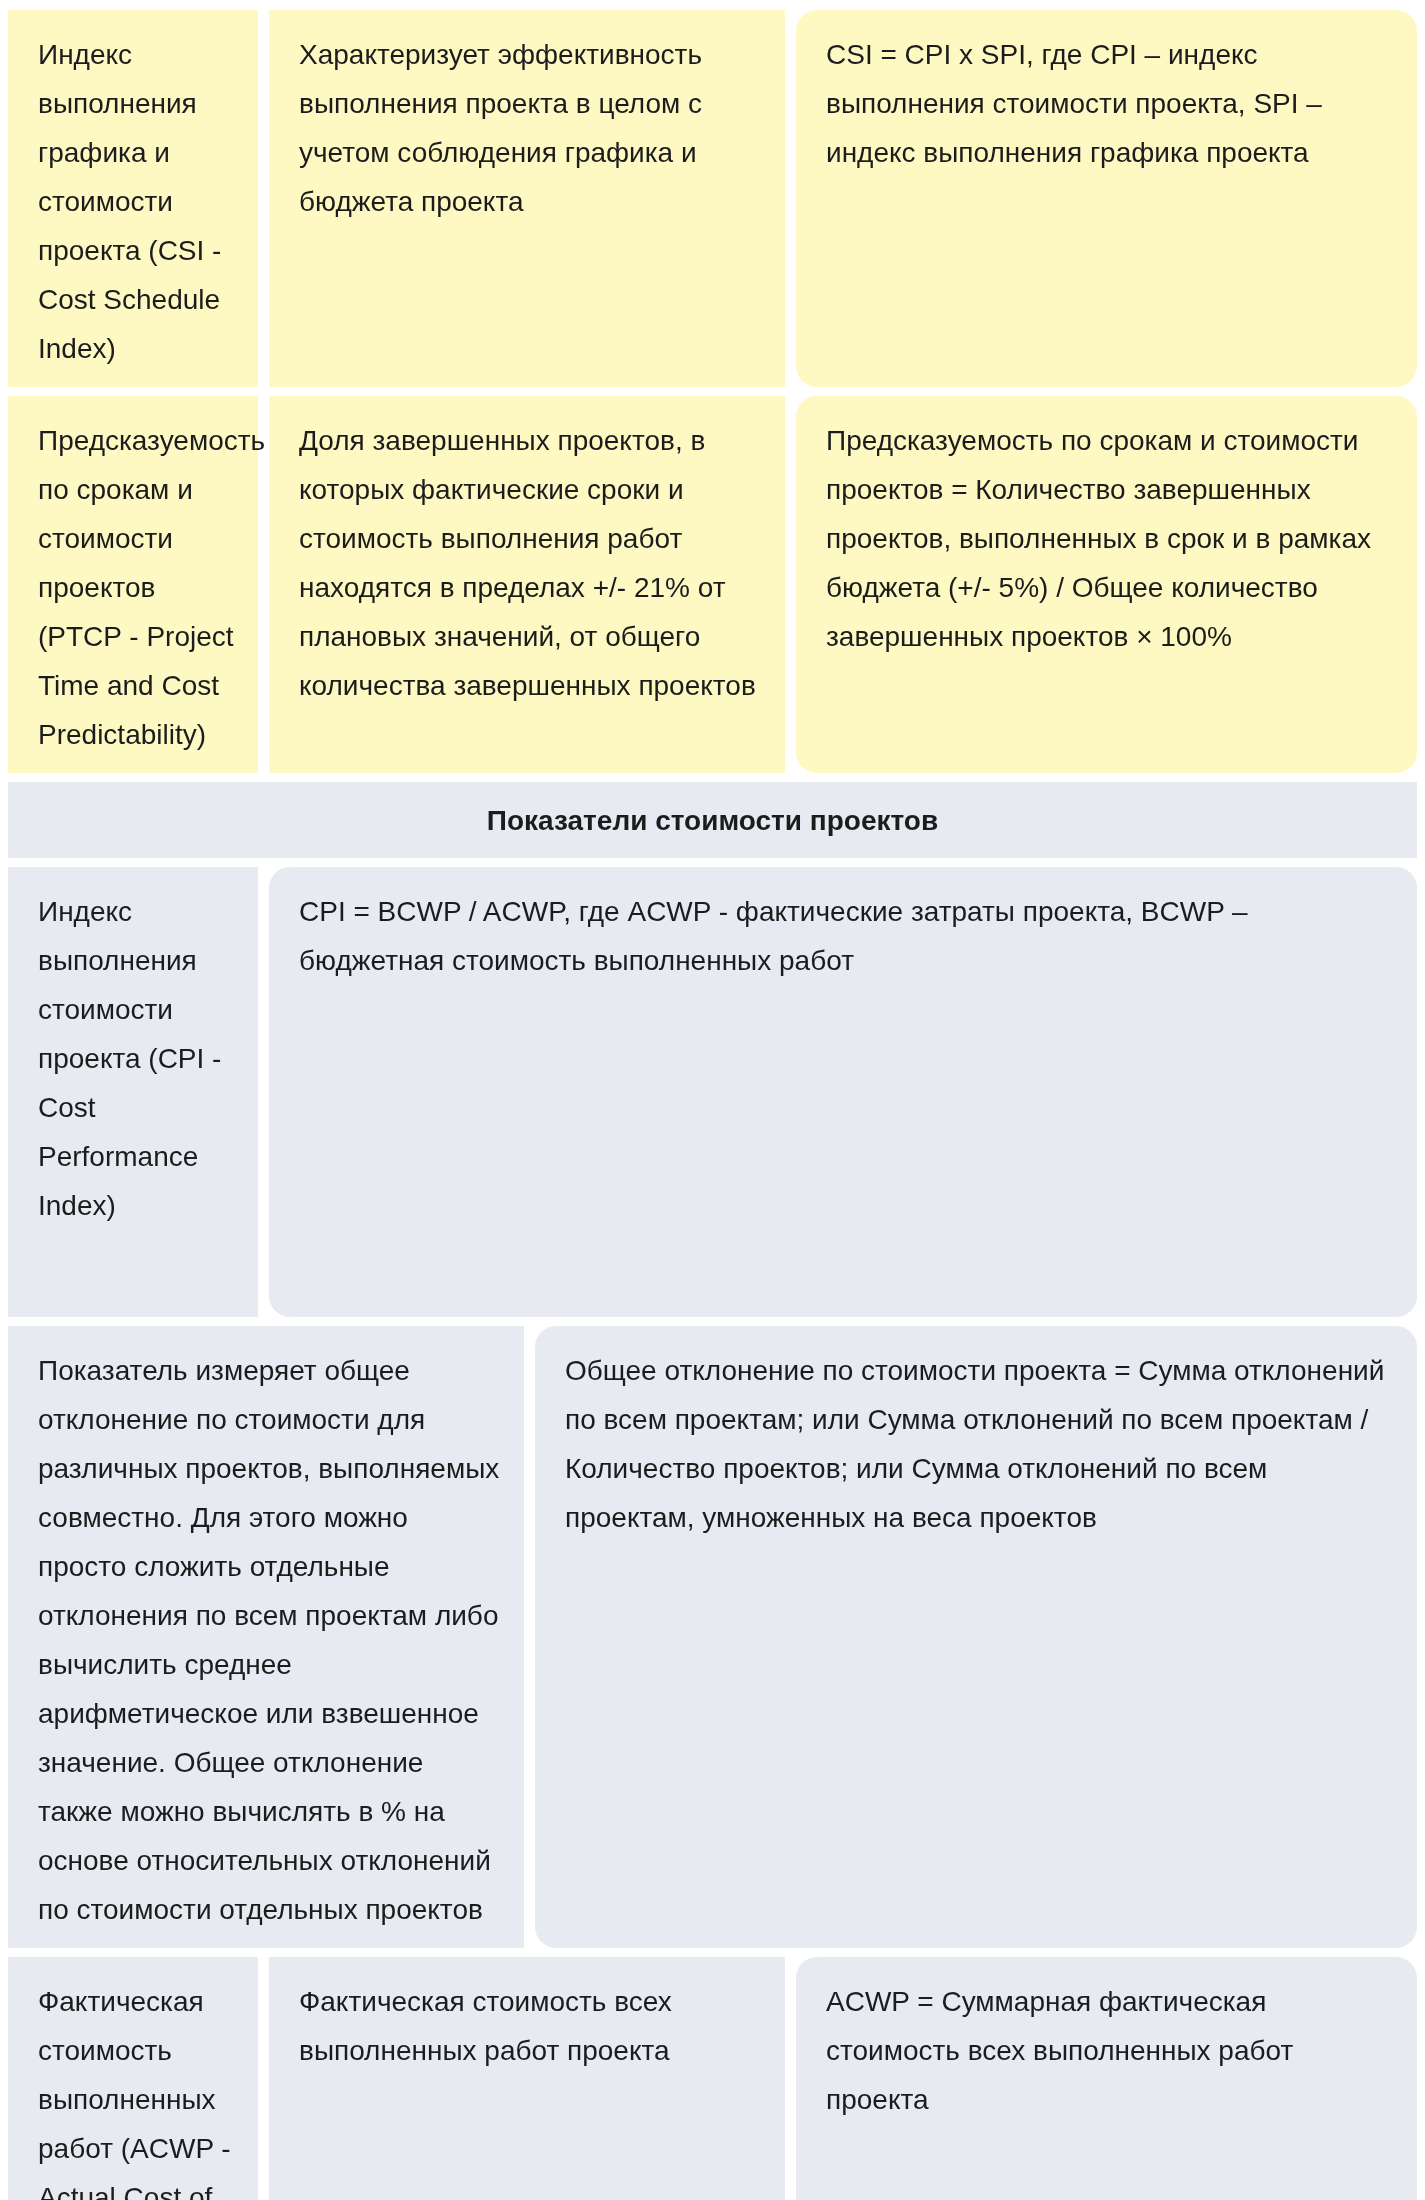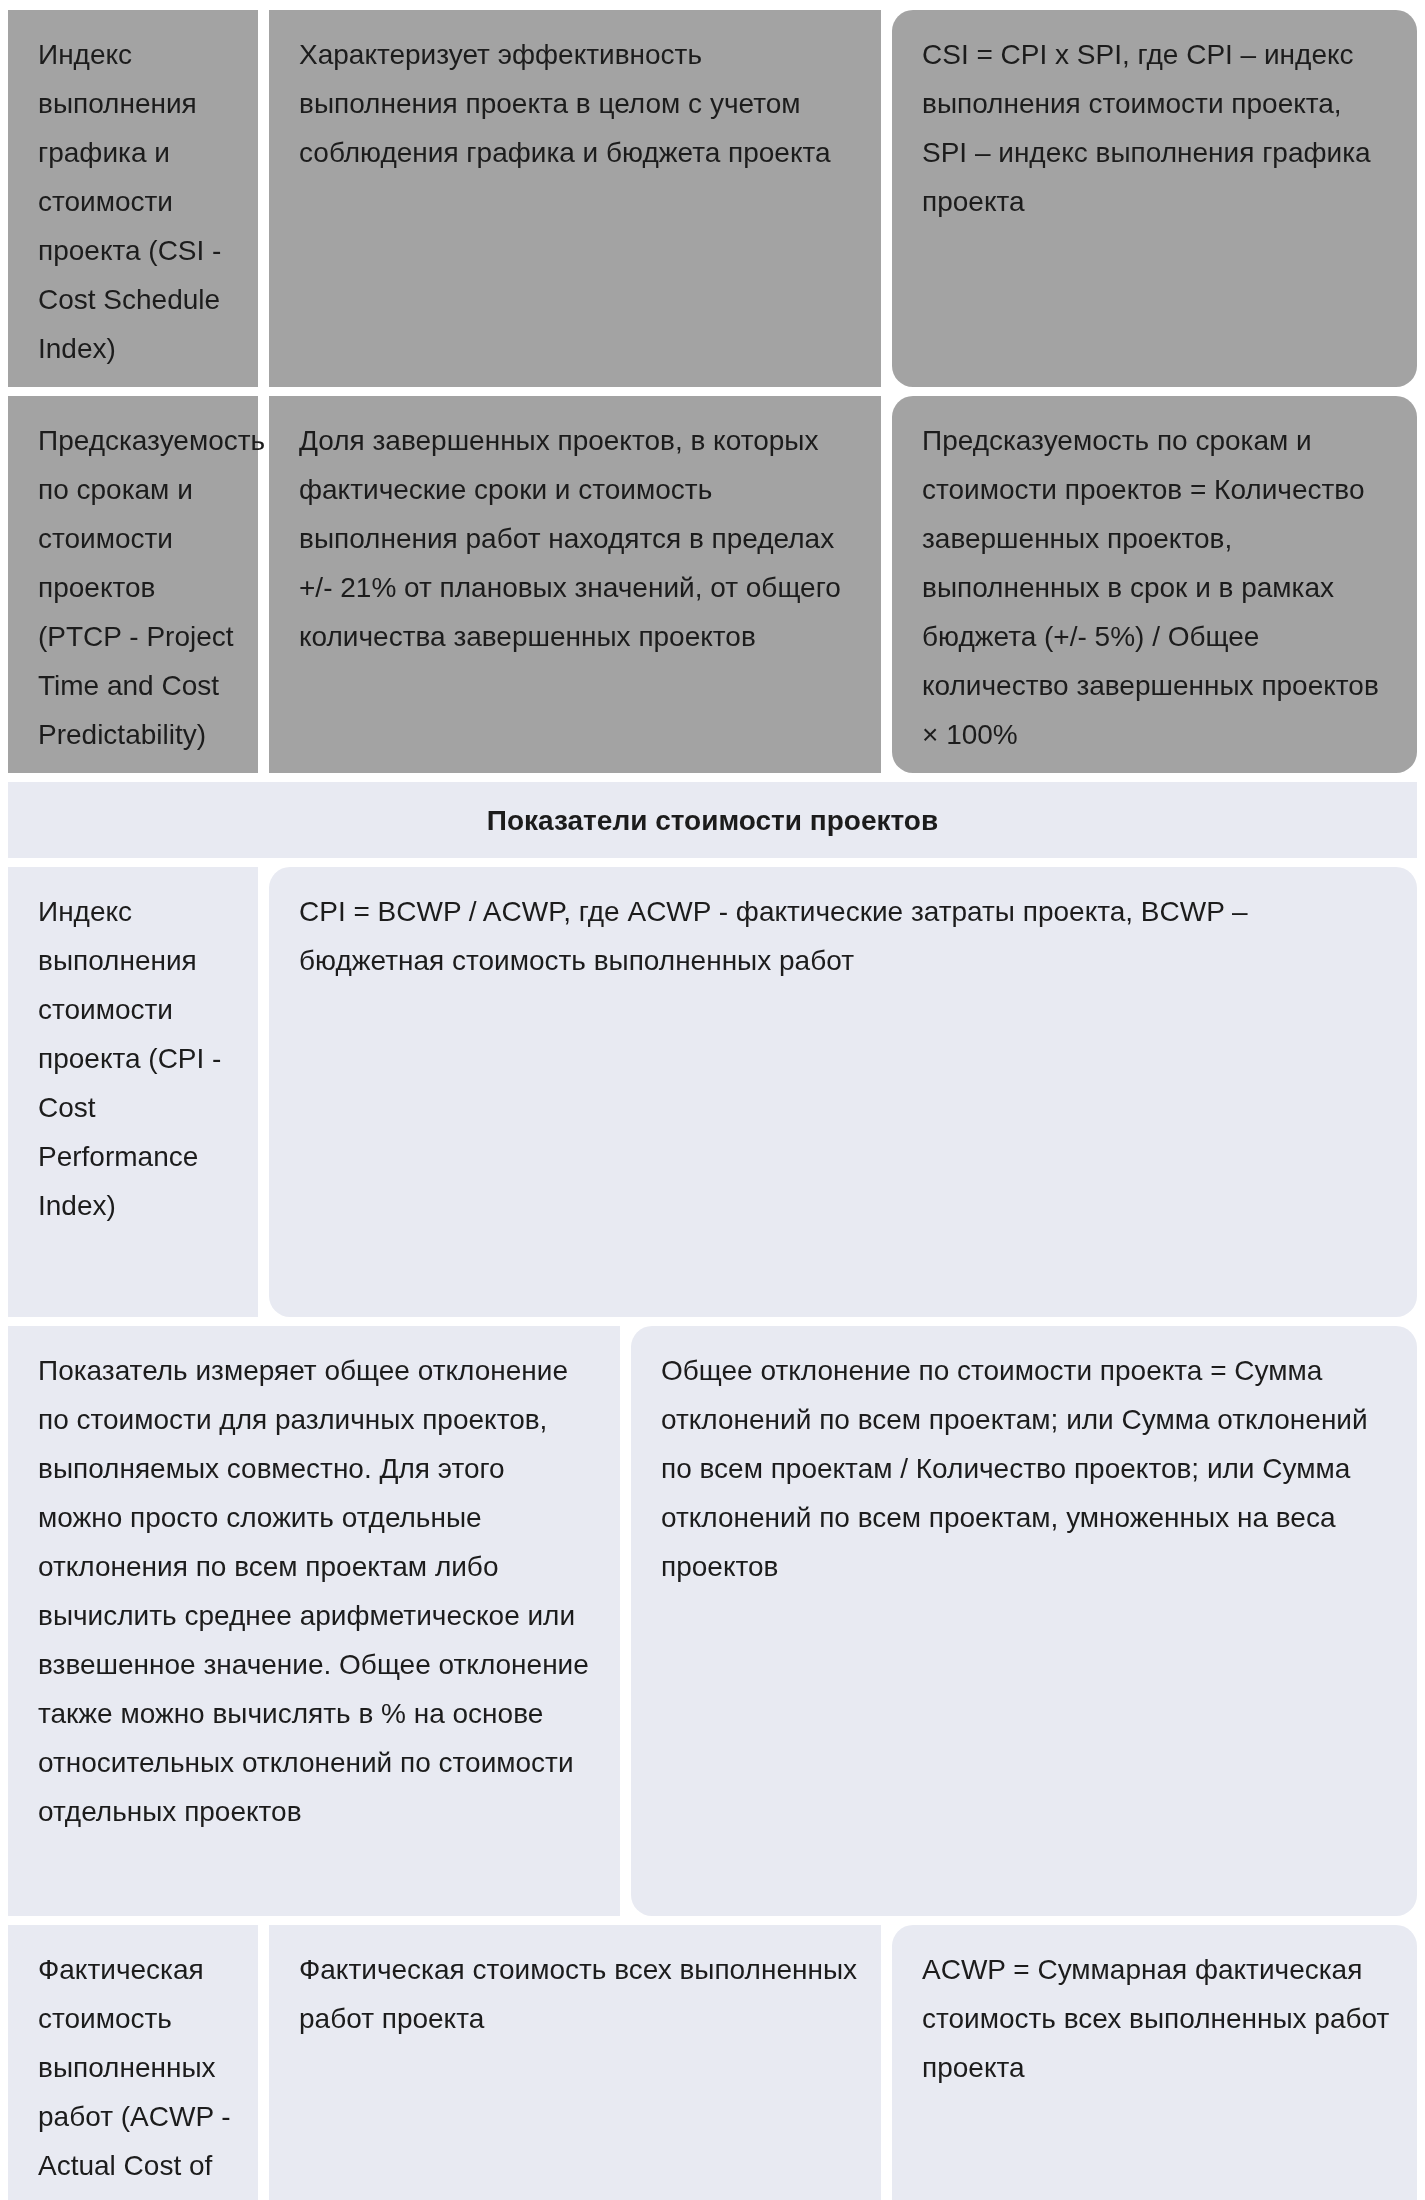--- a/index.html
+++ b/index.html
@@ -24,23 +24,23 @@
     gap: 11px;
   }
   .cell {
     box-sizing: border-box;
     padding: 20px 24px 14px 30px;
     font-size: 28px;
     line-height: 1.75;
     background: #e8eaf2;
   }
   .c1 { width: 250px; flex: 0 0 auto; }
-  .c2 { width: 612px; flex: 0 0 auto; }
+  .c2 { width: 516px; flex: 0 0 auto; }
   .c3 { flex: 1 1 auto; border-radius: 21px; }
-  .blue .cell { background: #a3a3a3; }
+  .blue .cell { background: #fef9c3; }
   .r1 .cell { min-height: 205px; }
   .r2 .cell { min-height: 357px; }
   .r3 .cell { min-height: 450px; }
   .r4 .cell { min-height: 590px; }
   .r5 .cell { min-height: 250px; }
   .section-header-row .cell {
     width: 100%;
     min-height: 76px;
     display: flex;
     align-items: center;

